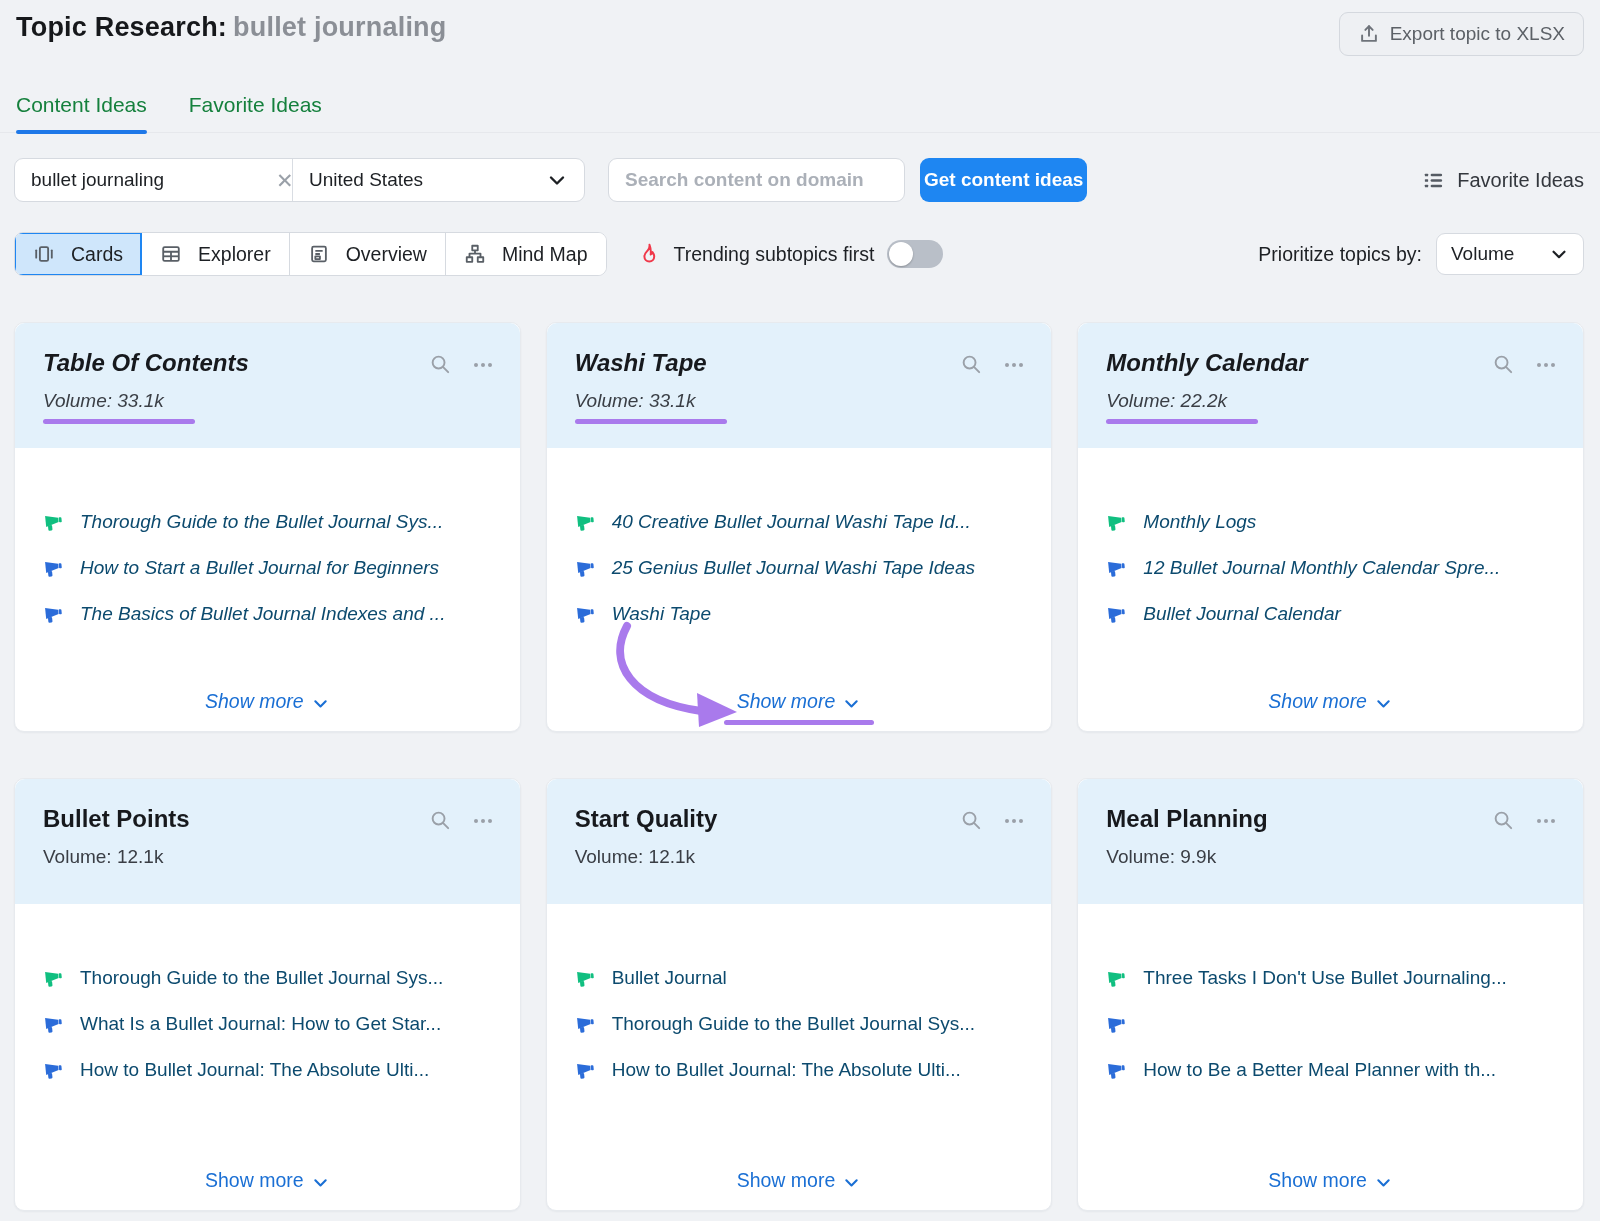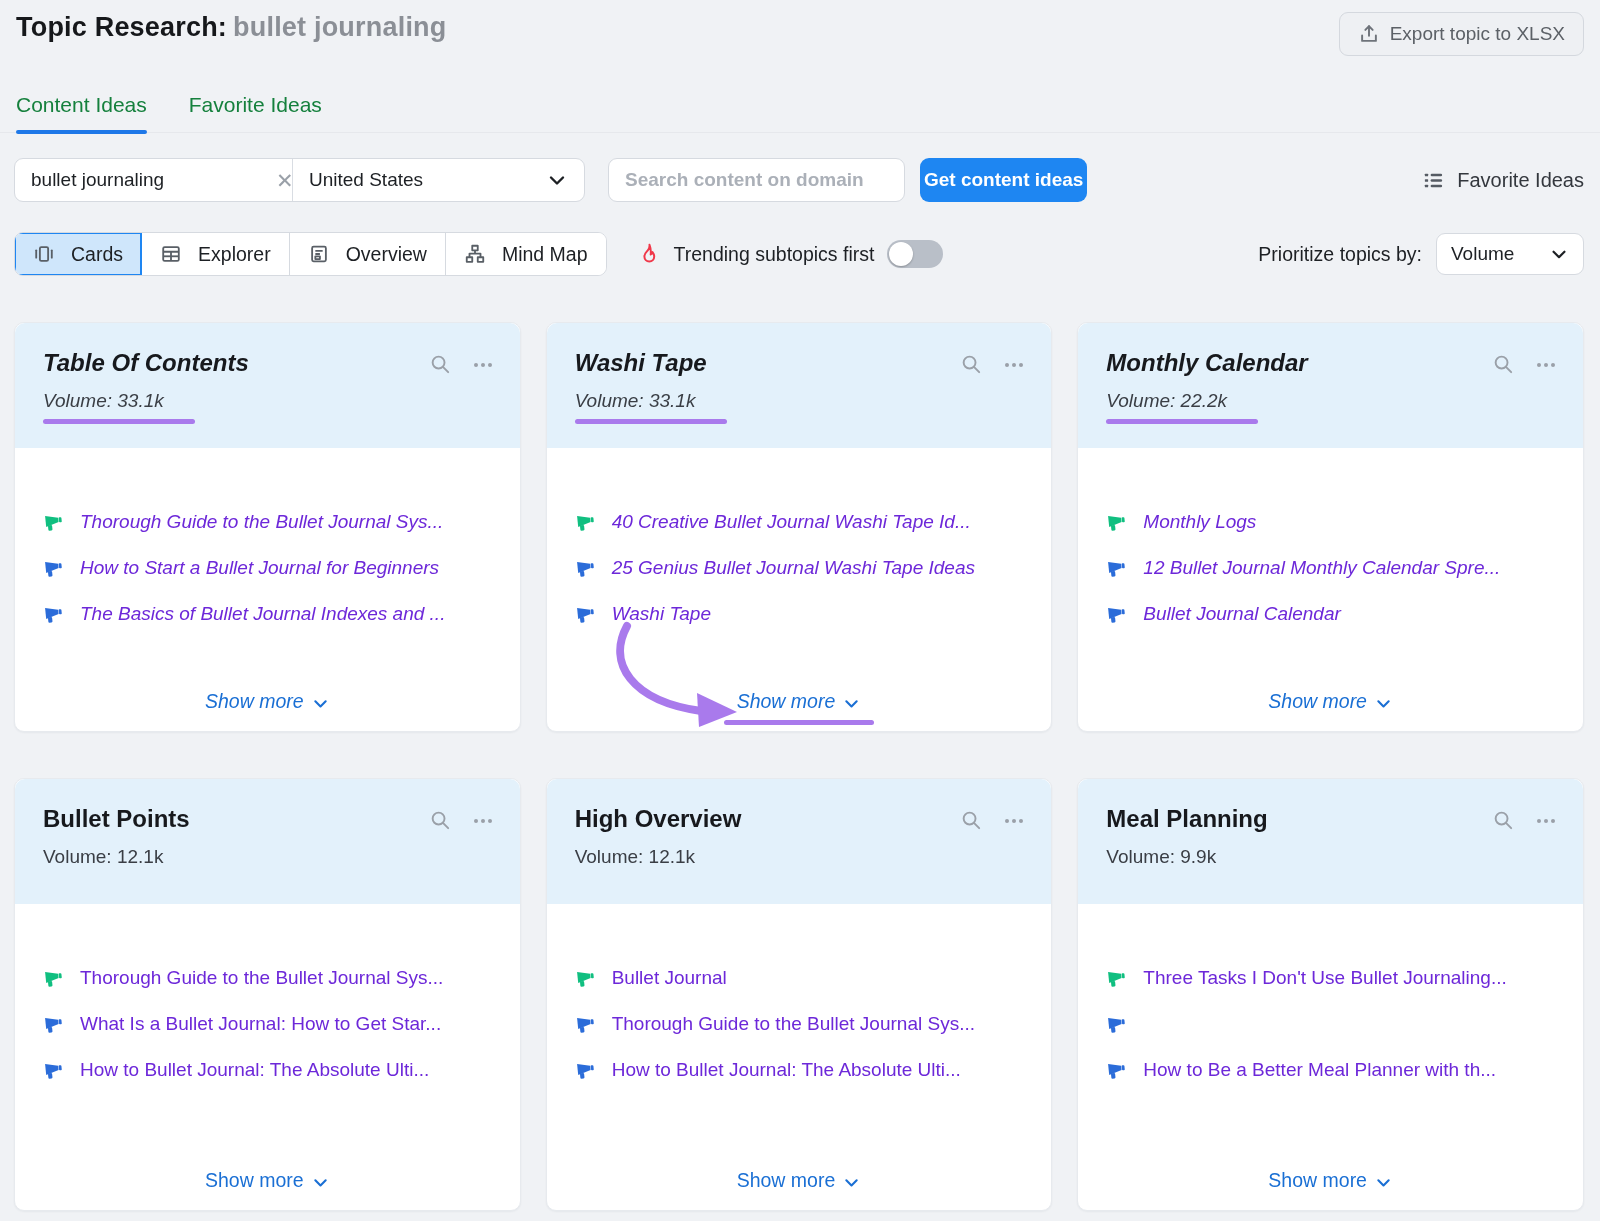--- a/index.html
+++ b/index.html
@@ -74,21 +74,21 @@
   .row1 .card { height:410px;font-style:italic; }
   .row2 .card { height:433px; }
   .card-head { background:#e3f1fb; border-radius:10px 10px 0 0; padding:26px 26px 0 28px; height:125px; }
   .card-head-top { display:flex; align-items:flex-start; }
   .card-title { font-size:24px; font-weight:700; color:#17191d; }
   .card-actions { margin-left:auto; display:flex; align-items:center; gap:20px; margin-top:4px; }
   .icon-btn { cursor:pointer; display:inline-flex; }
   .volume { margin-top:13px; font-size:19px; color:#3a3e45; }
   .an-underline { width:152px; height:5px; border-radius:3px; background:#a97aec; margin-top:7px; }
   .card-body { flex:1; display:flex; flex-direction:column; padding:63px 28px 18px 28px; }
-  .idea { display:flex; align-items:center; gap:15px; margin-bottom:24px; font-size:19px; color:#6d28d9; white-space:nowrap; overflow:hidden; cursor:pointer; }
+  .idea { display:flex; align-items:center; gap:15px; margin-bottom:24px; font-size:19px; color:#0c4a6e; white-space:nowrap; overflow:hidden; cursor:pointer; }
   .idea svg { flex:0 0 auto; }
   .show-more { margin-top:auto; align-self:center; display:flex; align-items:center; gap:7px; font-size:19.5px; color:#1a6fd4; cursor:pointer; position:relative; }
   .show-more svg { stroke:#1a6fd4; margin-top:3px; }
   .sm-underline { position:absolute; left:50%; transform:translateX(-50%); bottom:-12px; width:150px; height:5px; border-radius:3px; background:#a97aec; }
   .an-arrow { position:absolute; left:58px; top:298px; pointer-events:none; }
 </style>
 </head>
 <body>
 
 <svg width="0" height="0" style="position:absolute">
@@ -501,21 +501,21 @@
         <svg width="19" height="19" viewBox="0 0 22 22" fill="none">
             <use href="#chev-down"></use>
           </svg>
       </div>
     </div>
   </div>
 
   <div class="card">
     <div class="card-head">
       <div class="card-head-top">
-        <div class="card-title">High Overview</div>
+        <div class="card-title">Start Quality</div>
         <div class="card-actions">
           <span class="icon-btn">
             <svg width="23" height="23" viewBox="0 0 24 24" stroke="#9aa0a8">
                 <use href="#magnifier-g"></use>
               </svg>
           </span>
           <span class="icon-btn">
             <svg width="22" height="22" viewBox="0 0 22 22" fill="#9aa0a8">
                 <use href="#dots-g"></use>
               </svg>

